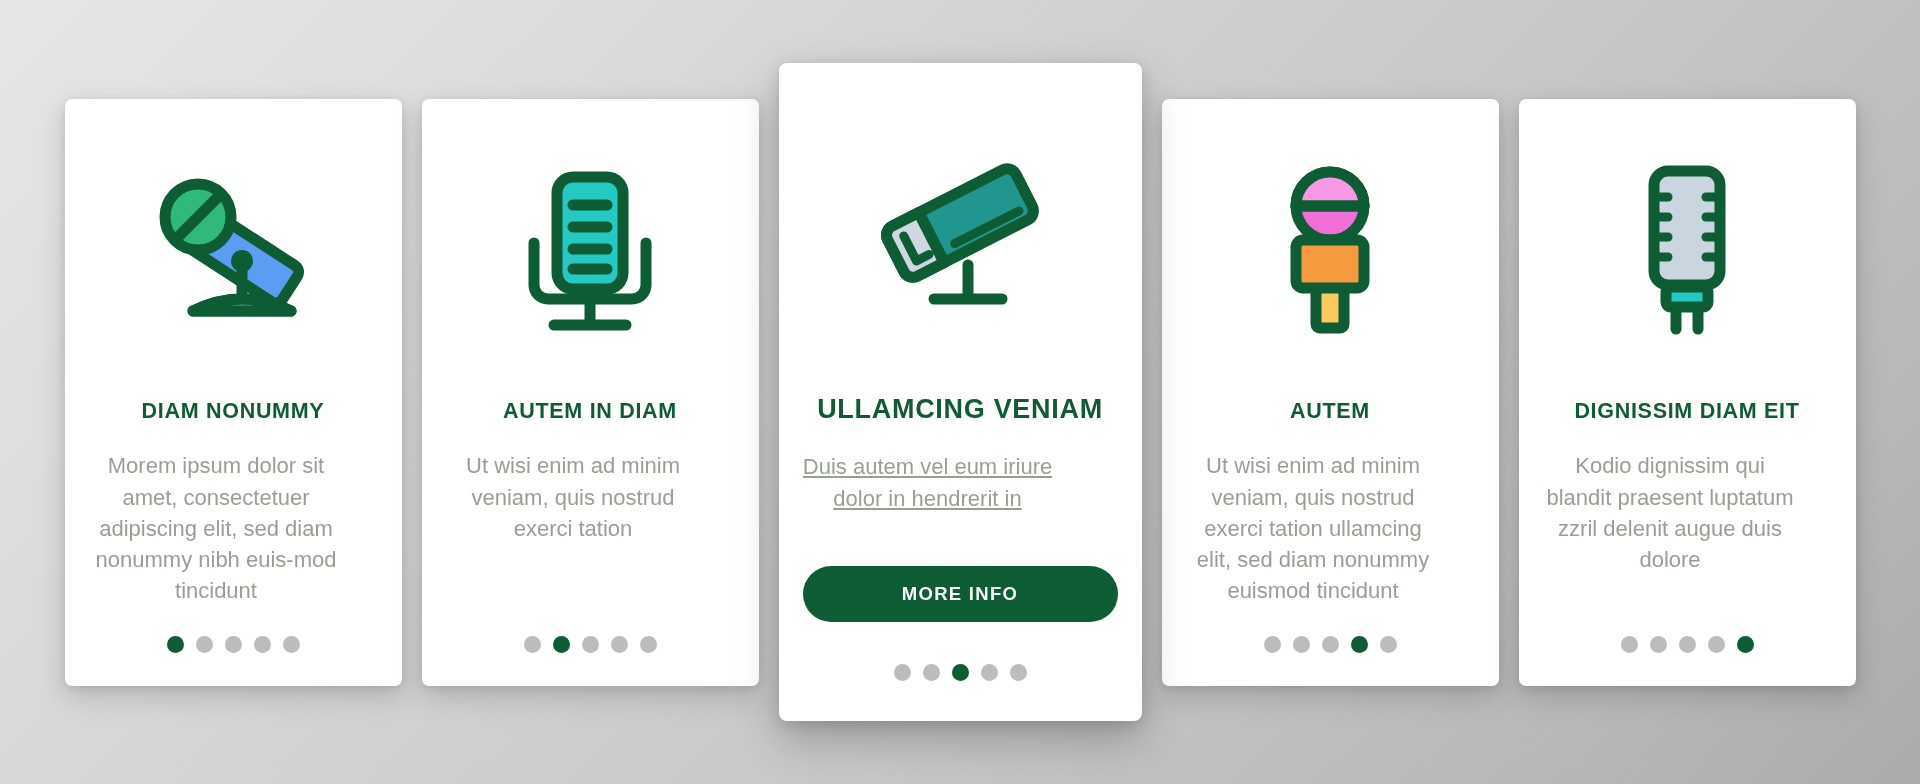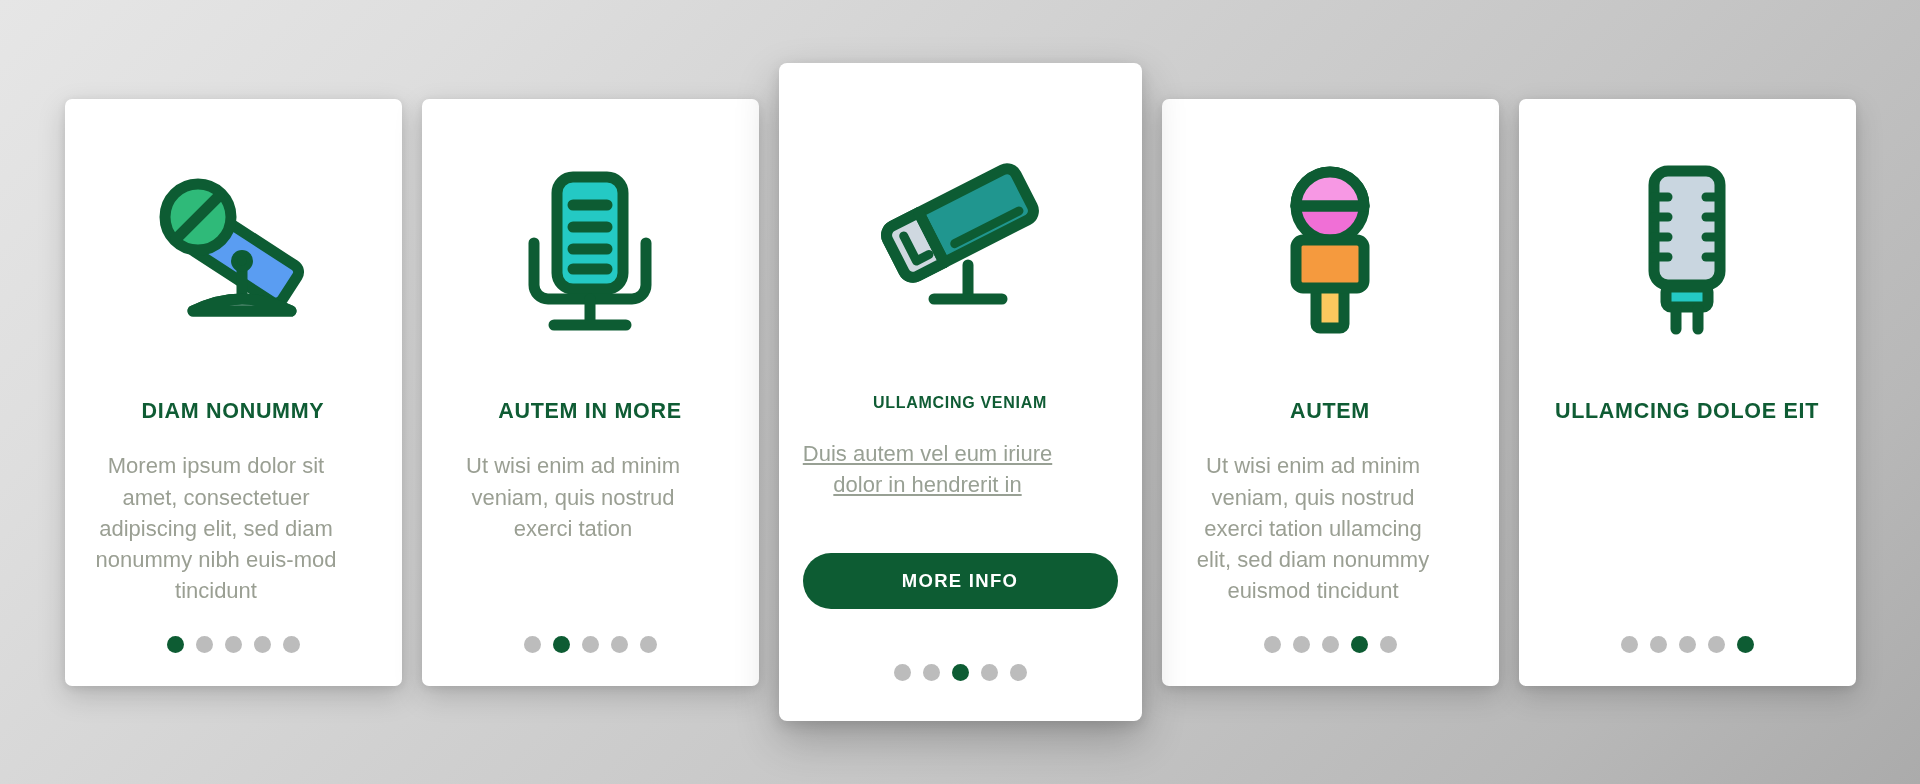--- a/index.html
+++ b/index.html
@@ -72,21 +72,21 @@
     font-size: 21.5px;
     font-weight: bold;
     letter-spacing: 0.7px;
     color: #0f5c34;
     text-align: center;
     line-height: 1.2;
     margin: 0;
     white-space: nowrap;
   }
   .card.featured .card-title {
-    font-size: 16px;
+    font-size: 27px;
   }
 
   .card-body {
     margin-top: 26px;
     font-size: 22px;
     line-height: 1.42;
     color: #9a9f93;
     text-align: center;
     max-width: 255px;
   }
@@ -178,21 +178,21 @@
               <line x1="63" y1="62" x2="97" y2="62"></line>
               <line x1="63" y1="84" x2="97" y2="84"></line>
               <line x1="63" y1="104" x2="97" y2="104"></line>
               <path d="M24 78 v42 a14 14 0 0 0 14 14 h84 a14 14 0 0 0 14 -14 v-42"></path>
               <line x1="80" y1="134" x2="80" y2="158"></line>
               <line x1="44" y1="160" x2="116" y2="160"></line>
             </g>
           </svg>
         </span>
       </div>
-      <h2 class="card-title">AUTEM IN MORE</h2>
+      <h2 class="card-title">AUTEM IN DIAM</h2>
       <p class="card-body">Ut wisi enim ad minim veniam, quis nostrud exerci tation</p>
       <div class="dots">
         <span class="dot"></span>
         <span class="dot active"></span>
         <span class="dot"></span>
         <span class="dot"></span>
         <span class="dot"></span>
       </div>
     </div>
 
@@ -265,21 +265,22 @@
               <line x1="74" y1="54" x2="88" y2="54" stroke-width="9"></line>
               <line x1="74" y1="74" x2="88" y2="74" stroke-width="9"></line>
               <line x1="74" y1="94" x2="88" y2="94" stroke-width="9"></line>
               <rect x="34" y="124" width="42" height="20" rx="5" fill="#24c9c4"></rect>
               <line x1="44" y1="146" x2="44" y2="166"></line>
               <line x1="66" y1="146" x2="66" y2="166"></line>
             </g>
           </svg>
         </span>
       </div>
-      <h2 class="card-title">ULLAMCING DOLOE EIT</h2>
+      <h2 class="card-title">DIGNISSIM DIAM EIT</h2>
+      <p class="card-body">Kodio dignissim qui blandit praesent luptatum zzril delenit augue duis dolore</p>
       <div class="dots">
         <span class="dot"></span>
         <span class="dot"></span>
         <span class="dot"></span>
         <span class="dot"></span>
         <span class="dot active"></span>
       </div>
     </div>
 
   </div>

